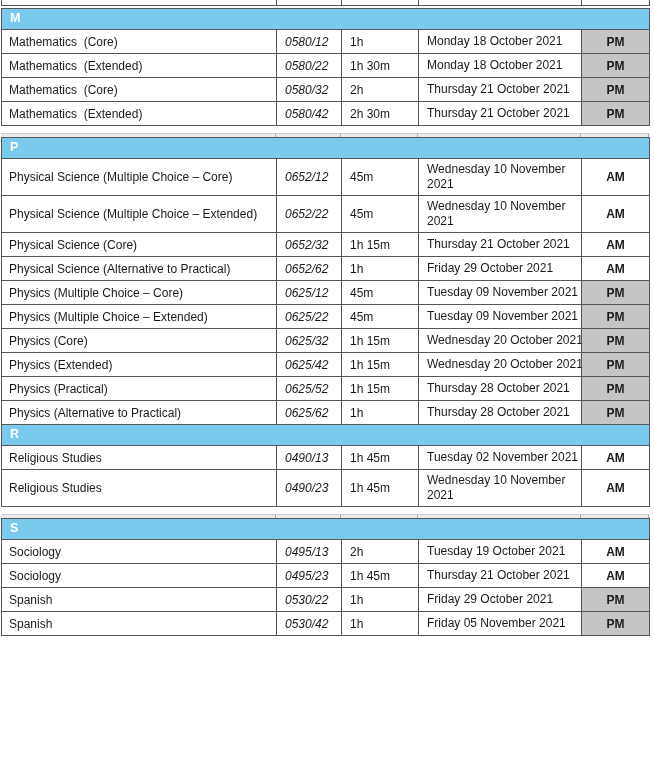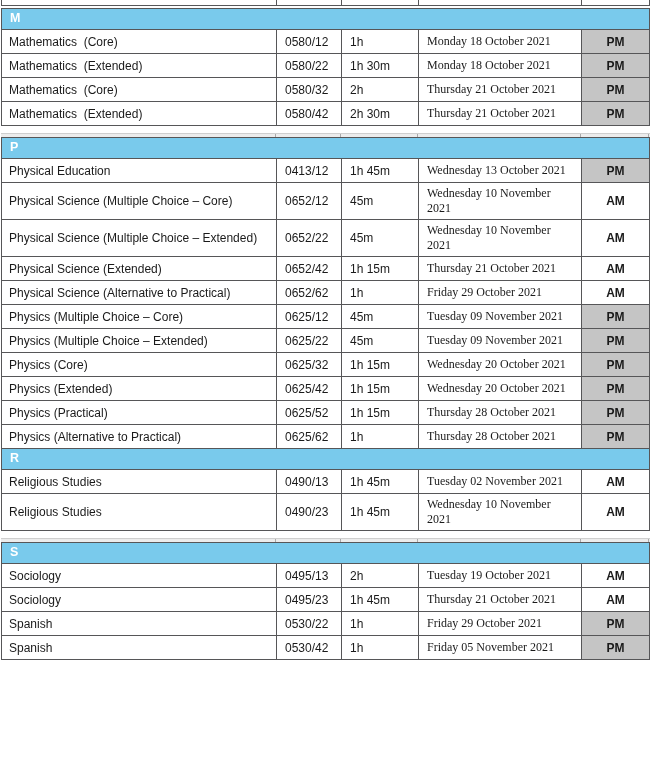--- a/index.html
+++ b/index.html
@@ -55,23 +55,23 @@
   .bar-cell{
     background:var(--bar-color);
     color:#ffffff;
     font-weight:bold;
     font-size:12.5px;
     height:21px;
     padding:1px 0 3px 8px;
     line-height:16px;
   }
   .cell-subject{padding:2px 6px 2px 7px;white-space:pre;}
-  .cell-code{padding:2px 4px 2px 8px;white-space:pre;}
+  .cell-code{padding:2px 4px 2px 8px;white-space:pre;font-style:italic;}
   .cell-duration{padding:2px 4px 2px 8px;white-space:pre;margin-top:12px;}
-  .cell-date{padding:3px 4px 3px 8px;white-space:pre;line-height:15px;font-family:Liberation Serif, serif;}
+  .cell-date{padding:3px 4px 3px 8px;white-space:pre;line-height:15px;}
   .cell-session{
     text-align:center;
     font-weight:bold;
     padding:2px 2px;
     white-space:pre;
   }
   .cell-session.pm{background:var(--pm-bg);}
   .cell-session.am{background:var(--am-bg);}
 </style>
 </head>
@@ -140,45 +140,38 @@
         <col style="width: 65px;">
         <col style="width: 77px;">
         <col style="width: 163px;">
         <col style="width: 68px;">
       </colgroup>
       <tbody>
         <tr>
           <td colspan="5" class="bar-cell">P</td>
         </tr>
         <tr class="data-row">
-          <td class="cell-subject">Physical Education</td>
-          <td class="cell-code">0413/12</td>
-          <td class="cell-duration">1h 45m</td>
-          <td class="cell-date">Wednesday 13 October 2021</td>
-          <td class="cell-session pm">PM</td>
-        </tr>
-        <tr class="data-row">
           <td class="cell-subject">Physical Science (Multiple Choice – Core)</td>
           <td class="cell-code">0652/12</td>
           <td class="cell-duration">45m</td>
           <td class="cell-date">Wednesday 10 November
 2021</td>
           <td class="cell-session am">AM</td>
         </tr>
         <tr class="data-row">
           <td class="cell-subject">Physical Science (Multiple Choice – Extended)</td>
           <td class="cell-code">0652/22</td>
           <td class="cell-duration">45m</td>
           <td class="cell-date">Wednesday 10 November
 2021</td>
           <td class="cell-session am">AM</td>
         </tr>
         <tr class="data-row">
-          <td class="cell-subject">Physical Science (Extended)</td>
-          <td class="cell-code">0652/42</td>
+          <td class="cell-subject">Physical Science (Core)</td>
+          <td class="cell-code">0652/32</td>
           <td class="cell-duration">1h 15m</td>
           <td class="cell-date">Thursday 21 October 2021</td>
           <td class="cell-session am">AM</td>
         </tr>
         <tr class="data-row">
           <td class="cell-subject">Physical Science (Alternative to Practical)</td>
           <td class="cell-code">0652/62</td>
           <td class="cell-duration">1h</td>
           <td class="cell-date">Friday 29 October 2021</td>
           <td class="cell-session am">AM</td>

